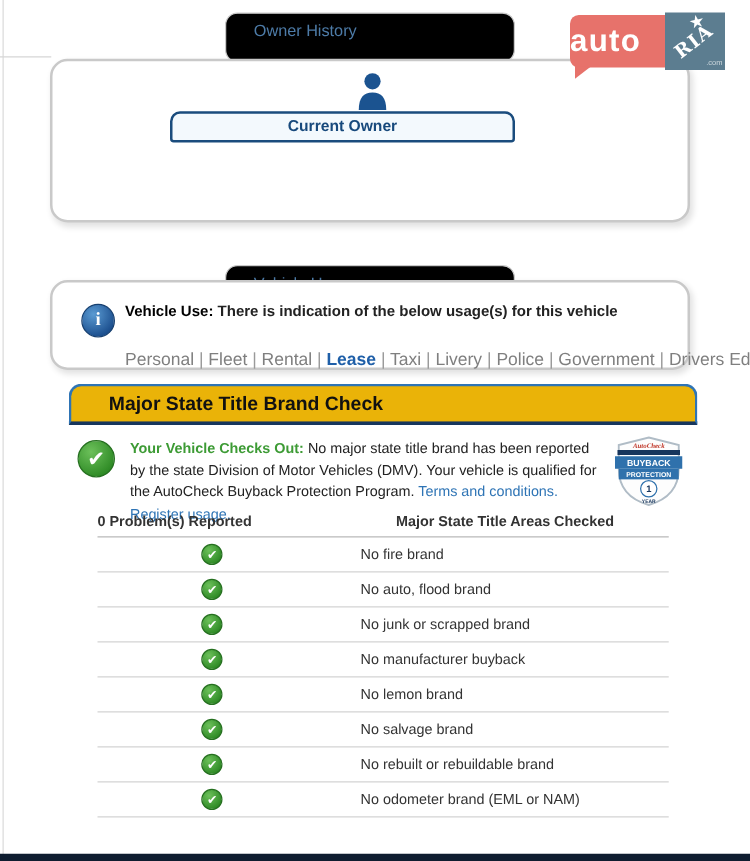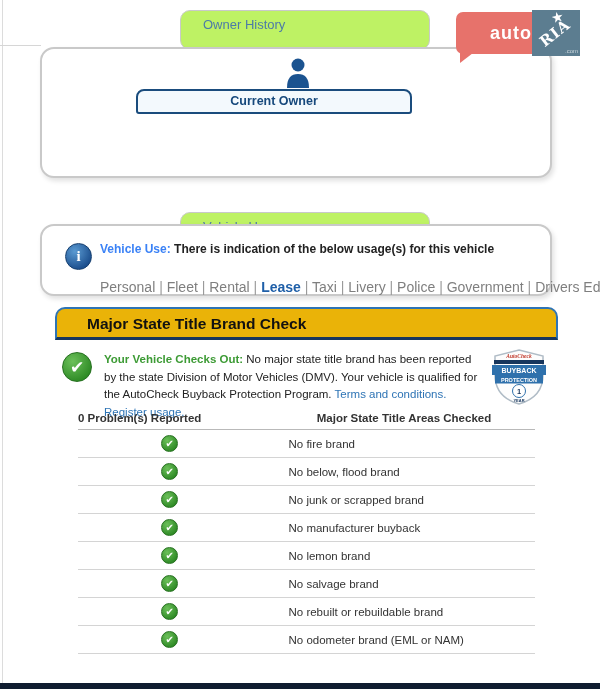--- a/index.html
+++ b/index.html
@@ -4,32 +4,32 @@
 <style>
   html,body{margin:0;padding:0;background:#fff;}
   .page{position:relative;width:600px;height:689px;background:#fff;overflow:hidden;
         font-family:"Liberation Sans",sans-serif;color:#333;}
   .left-line{position:absolute;left:2px;top:0;width:1px;height:689px;background:#dcdcdc;}
   .edge-line{position:absolute;left:0;top:45px;width:41px;height:1px;background:#d6d6d6;}
 
   
   .logo{position:absolute;left:456px;top:12px;display:flex;z-index:10;}
   .logo-auto{width:76px;height:42px;background:#e7726b;border-radius:7px 0 0 7px;display:flex;
-             align-items:center;justify-content:flex-end;color:#fff;font-size:18px;font-weight:bold;
+             align-items:center;justify-content:flex-start;color:#fff;font-size:25px;font-weight:bold;
              letter-spacing:1px;position:relative;}
   .logo-auto::after{content:"";position:absolute;left:4px;bottom:-9px;width:0;height:0;
              border-top:10px solid #e7726b;border-right:13px solid transparent;}
   .logo-ria{width:48px;height:46px;background:#5c7d90;margin-top:-2px;position:relative;}
   .logo-ria .star{position:absolute;left:19px;top:-1px;color:#fff;font-size:14px;transform:rotate(-12deg);}
   .logo-ria .ria{position:absolute;left:6px;top:14px;color:#fff;font-family:"DejaVu Serif",serif;
              font-weight:bold;font-size:15px;transform:rotate(-38deg);letter-spacing:1px;}
   .logo-ria .dotcom{position:absolute;right:2px;bottom:2px;color:#ccd7dd;font-size:6px;}
 
   
-  .tab{position:absolute;width:250px;background:#bef264;border:1px solid #c9c9c9;border-radius:10px;
+  .tab{position:absolute;width:232px;background:#000000;border:1px solid #c9c9c9;border-radius:10px;
        z-index:1;color:#4d7ba7;font-size:13px;padding:6px 0 0 22px;box-sizing:border-box;}
   .tab-owner{left:180px;top:10px;height:40px;}
   .tab-usage{left:180px;top:192px;height:36px;margin-top:20px;}
 
   
   .box{position:absolute;left:40px;width:512px;background:#fff;border:2px solid #c9c9c9;
        border-radius:14px;z-index:2;box-shadow:2px 3px 5px rgba(0,0,0,0.12);box-sizing:border-box;}
   .owner-box{top:47px;height:131px;}
   .usage-box{top:224px;height:72px;}
 
@@ -39,21 +39,21 @@
        font-size:12.5px;color:#17497c;line-height:21px;box-sizing:border-box;}
   .co-details{position:absolute;left:94px;top:67px;width:334px;height:45px;border:2px solid #1a4c7d;
        border-radius:4px 4px 12px 12px;background:#fff;padding:3px 0 0 12px;font-size:11px;
        line-height:13px;color:#333;box-sizing:border-box;}
 
   .info-icon{position:absolute;left:23px;top:17px;width:27px;height:27px;border-radius:50%;
        background:radial-gradient(circle at 35% 30%,#5a9ad2,#1c4f8e 75%);border:1px solid #163f6f;
        color:#fff;display:flex;align-items:center;justify-content:center;
        font:bold 15px "Liberation Serif",serif;box-sizing:border-box;}
   .usage-line1{position:absolute;left:58px;top:16px;font-size:12px;}
-  .blue-bold{color:#3b82f6;font-weight:bold;}
+  .blue-bold{color:#000000;font-weight:bold;}
   .dark-bold{color:#222;font-weight:bold;}
   .usage-line2{position:absolute;left:58px;top:41px;font-size:14px;color:#7f7f7f;white-space:nowrap;margin-top:12px;}
   .usage-item.active{color:#1f5fa8;font-weight:bold;}
   .sep{color:#9a9a9a;}
 
   .major-header{position:absolute;left:55px;top:307px;width:503px;height:33px;border:2px solid #2e74b5;
        border-bottom:3px solid #17365d;border-radius:10px 10px 0 0;background:#eab308;box-sizing:border-box;
        font-size:15.5px;font-weight:bold;color:#111;padding:6px 0 0 30px;z-index:2;}
 
   .check-icon{border-radius:50%;color:#fff;display:flex;align-items:center;justify-content:center;
@@ -162,21 +162,21 @@
         <div class="trow">
           <div class="tcell-left">
             <span class="check-icon small">✔</span>
           </div>
           <div class="tcell-right">No fire brand</div>
         </div>
         <div class="trow">
           <div class="tcell-left">
             <span class="check-icon small">✔</span>
           </div>
-          <div class="tcell-right">No below, flood brand</div>
+          <div class="tcell-right">No auto, flood brand</div>
         </div>
         <div class="trow">
           <div class="tcell-left">
             <span class="check-icon small">✔</span>
           </div>
           <div class="tcell-right">No junk or scrapped brand</div>
         </div>
         <div class="trow">
           <div class="tcell-left">
             <span class="check-icon small">✔</span>

